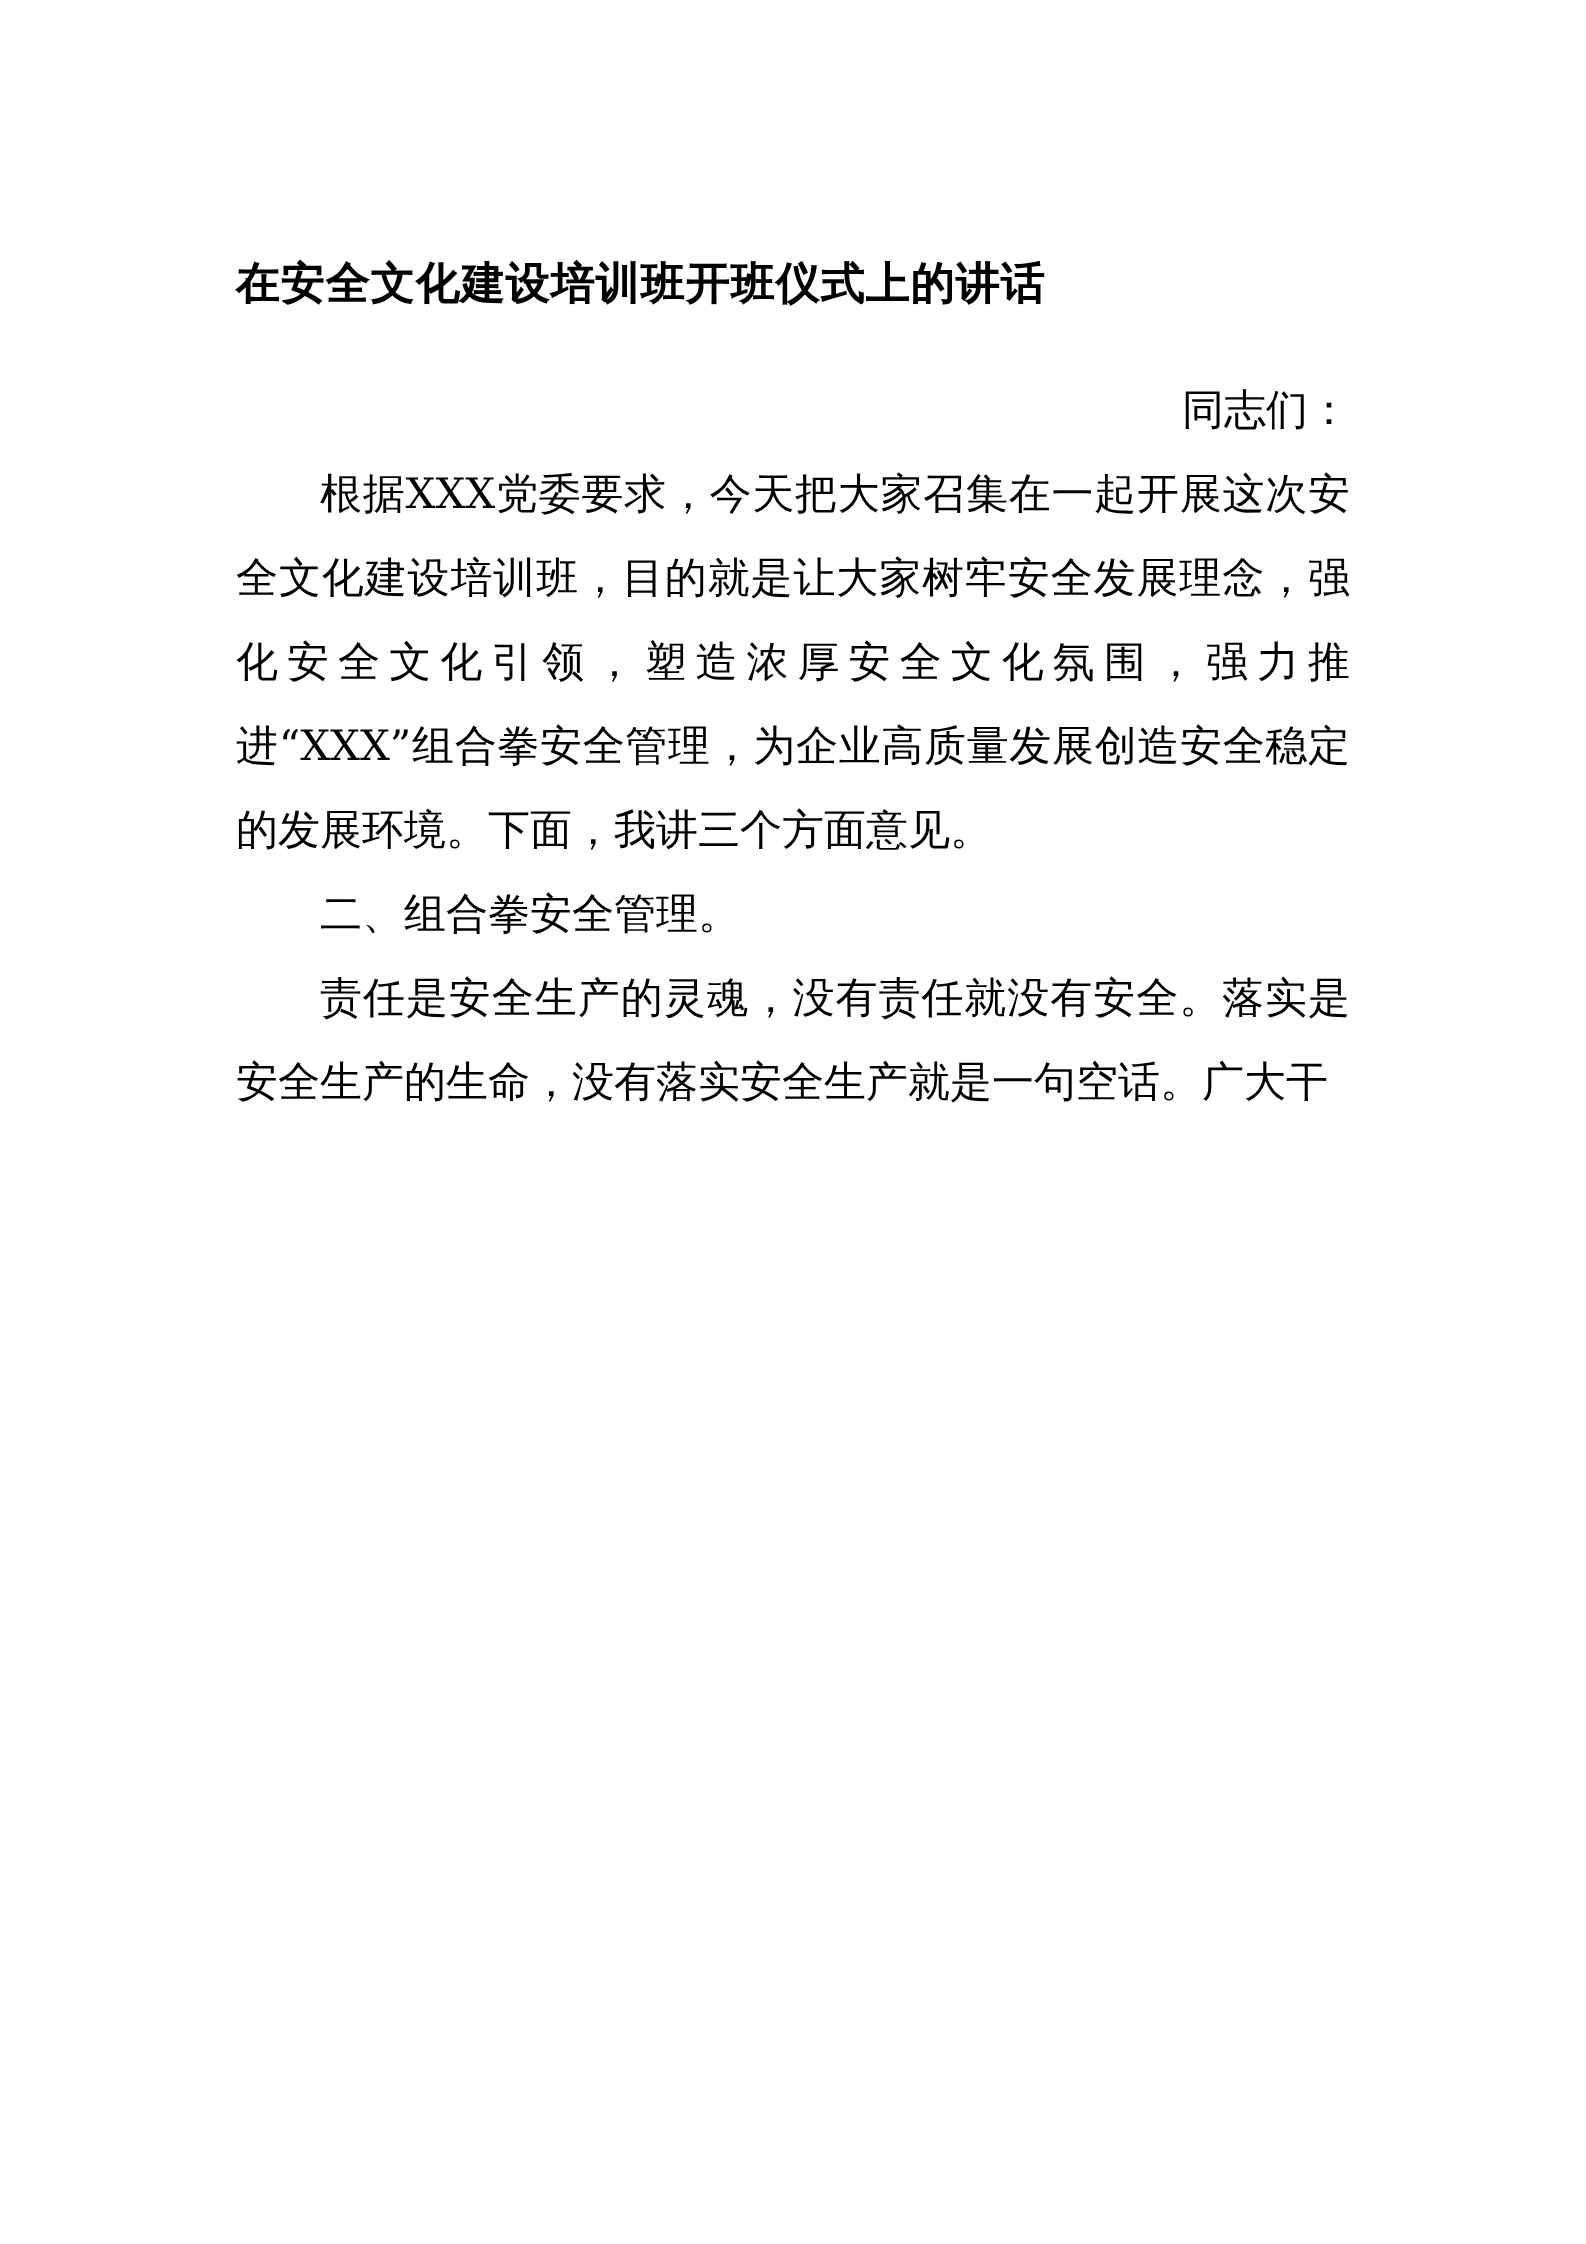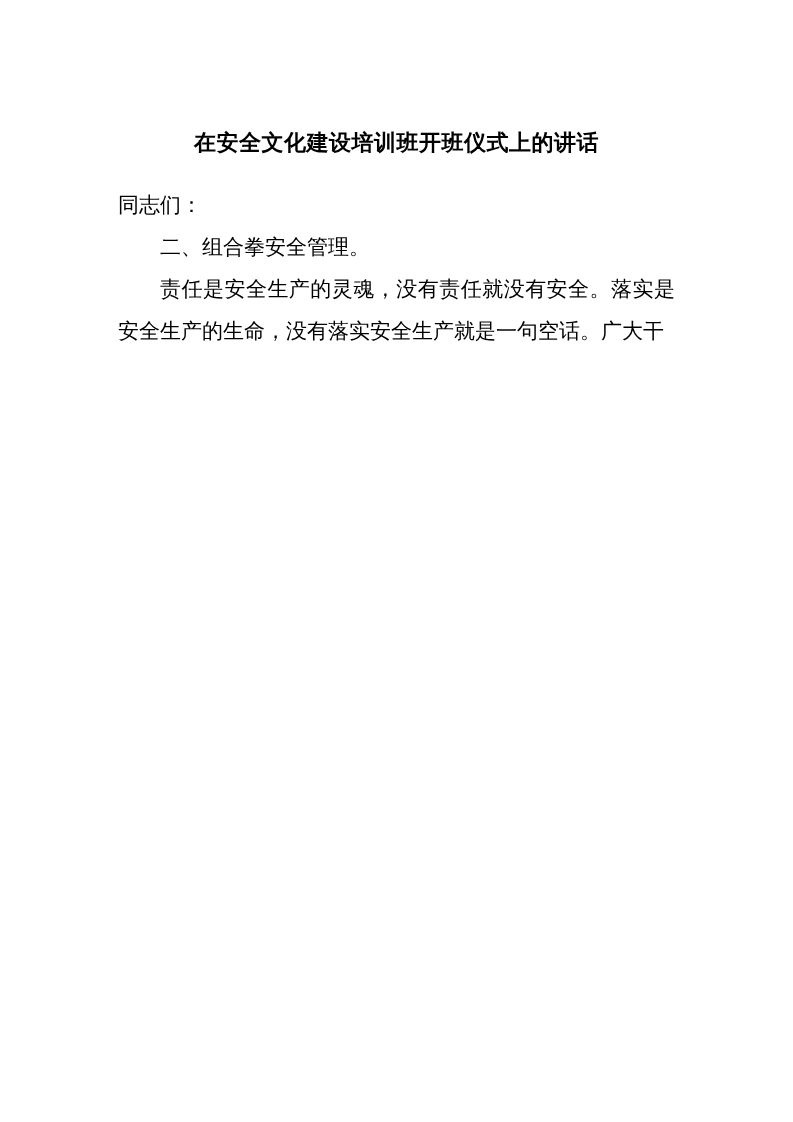--- a/index.html
+++ b/index.html
@@ -18,47 +18,49 @@
     height: 1122px;
     background: #ffffff;
     color: #000000;
     padding: 121px 118px 0 118px;
     font-family: "DejaVu Serif", "Liberation Serif", serif;
     overflow: hidden;
   }
   .doc-title {
     font-size: 22px;
     font-weight: bold;
-    text-align: center;
+    text-align: left;
     line-height: 42px;
     margin: 0 0 21px 0;
     letter-spacing: 0.5px;
   }
   .salutation {
     font-size: 21px;
     line-height: 42px;
     margin: 0;
     text-indent: 0;
+    text-align: right;
   }
   .para {
     font-size: 21px;
     line-height: 42px;
     margin: 0;
     text-indent: 2em;
     text-align: justify;
     text-justify: inter-ideograph;
   }
 </style>
 </head>
 <body>
 
 <div class="page">
   <h1 class="doc-title">在安全文化建设培训班开班仪式上的讲话</h1>
 
   <p class="salutation">同志们：</p>
 
+  <p class="para">根据XXX党委要求，今天把大家召集在一起开展这次安全文化建设培训班，目的就是让大家树牢安全发展理念，强化安全文化引领，塑造浓厚安全文化氛围，强力推进“XXX”组合拳安全管理，为企业高质量发展创造安全稳定的发展环境。下面，我讲三个方面意见。</p>
 
 
 
   <p class="para">二、组合拳安全管理。</p>
 
   <p class="para">责任是安全生产的灵魂，没有责任就没有安全。落实是安全生产的生命，没有落实安全生产就是一句空话。广大干</p>
 </div>
 
 </body></html>

